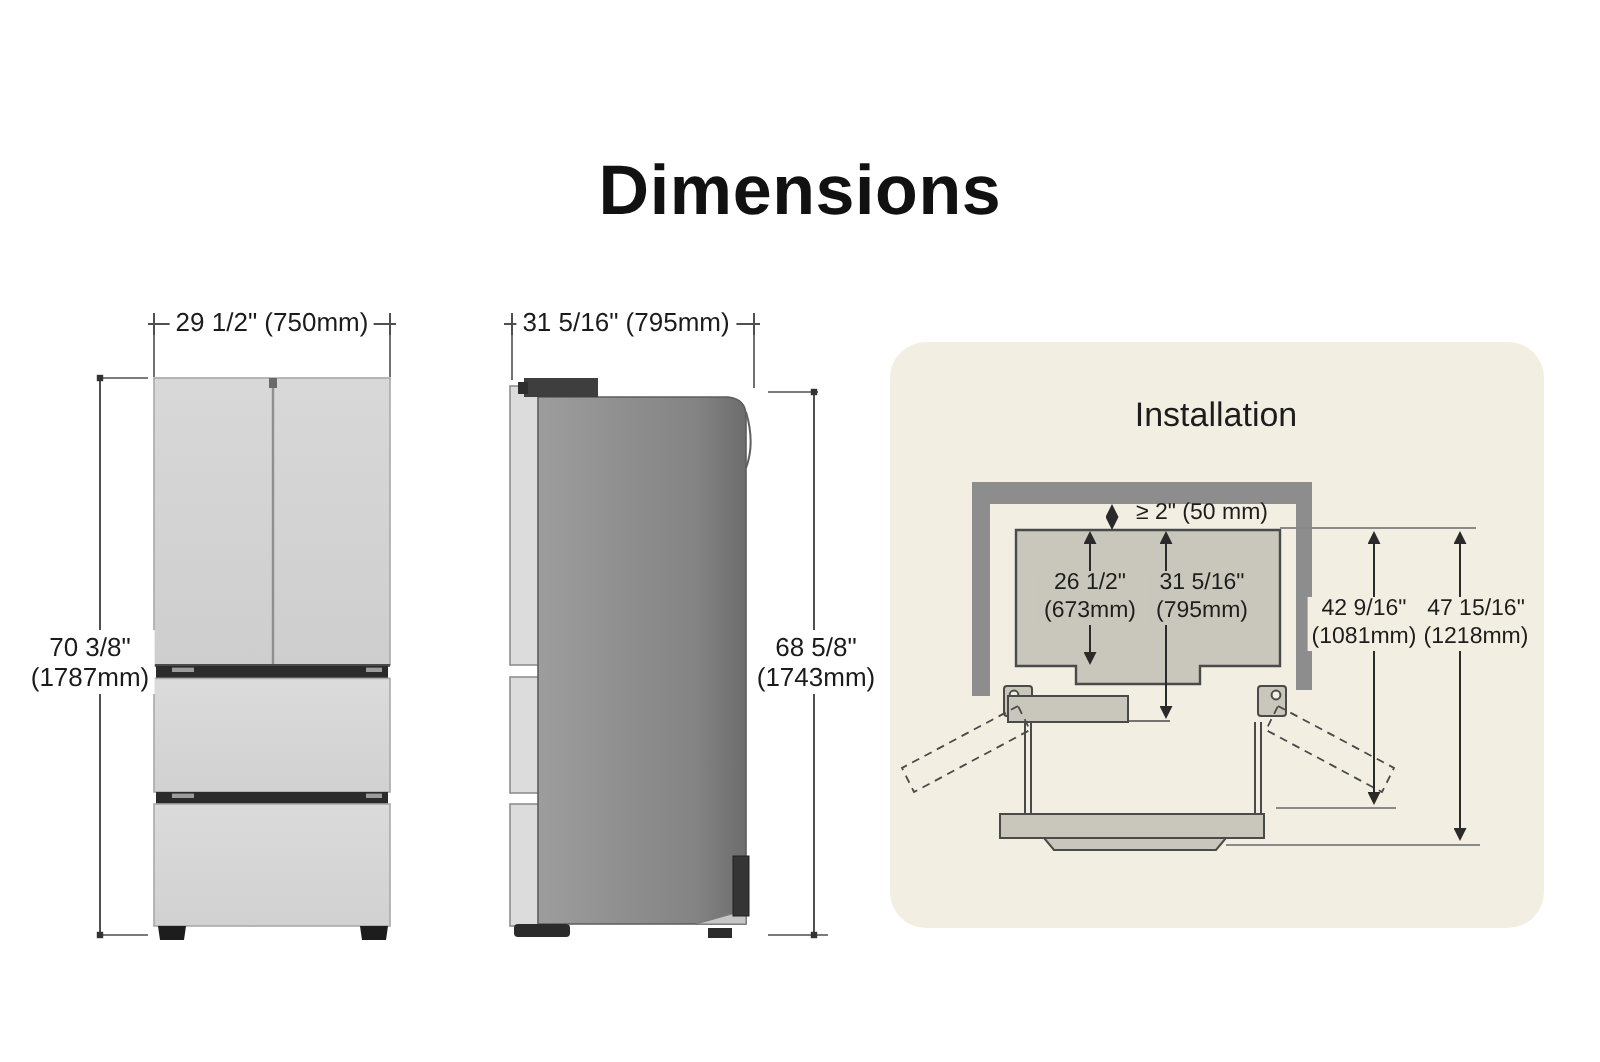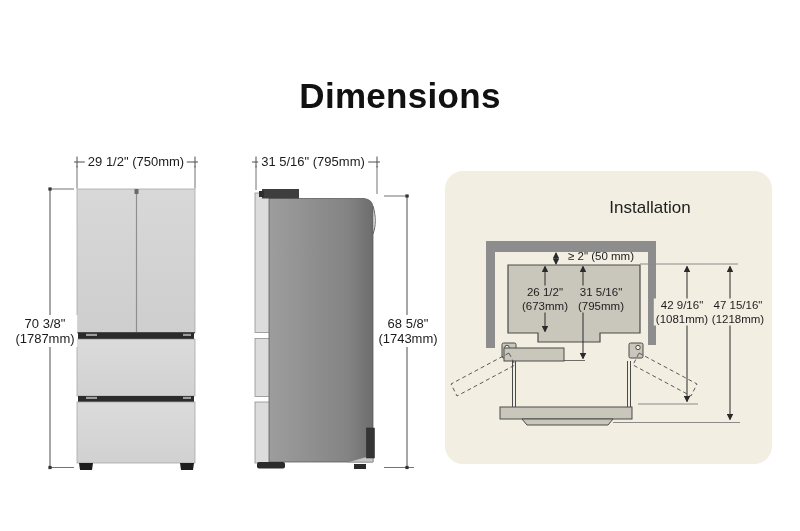--- a/index.html
+++ b/index.html
@@ -2,21 +2,21 @@
 <html><head>
 <meta charset="utf-8">
 <style>
   html,body{margin:0;padding:0;background:#ffffff;}
   body{font-family:"Liberation Sans", sans-serif; color:#1b1b1b;}
   #stage{position:relative;width:800px;height:531px;background:#ffffff;overflow:hidden;}
   .abs{position:absolute;}
   .center{transform:translate(-50%,-50%);}
   .page-title{font-size:35px;font-weight:700;letter-spacing:.3px;color:#111;white-space:nowrap;}
   .dim-label{font-size:13px;color:#1b1b1b;background:#ffffff;padding:1px 3px;white-space:nowrap;text-align:center;line-height:15px;}
-  .ins-title{font-size:17px;font-weight:500;color:#1d1d1d;white-space:nowrap;margin-left:42px;}
+  .ins-title{font-size:17px;font-weight:500;color:#1d1d1d;white-space:nowrap;}
   .ins-label{font-size:11.5px;line-height:13.5px;color:#1d1d1d;text-align:center;white-space:nowrap;padding:0 2px;}
   .bg-fill{background:#c9c6bc;}
   .bg-panel{background:#f2eee2;}
   .panel{background:#f2eee2;border-radius:18px;}
   svg{display:block;}
 </style>
 </head>
 <body>
 
 <div id="stage">

